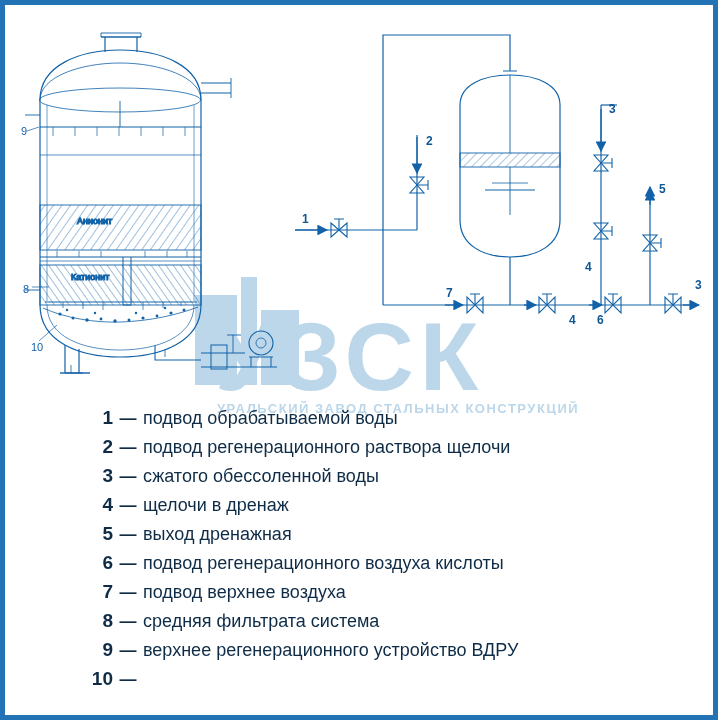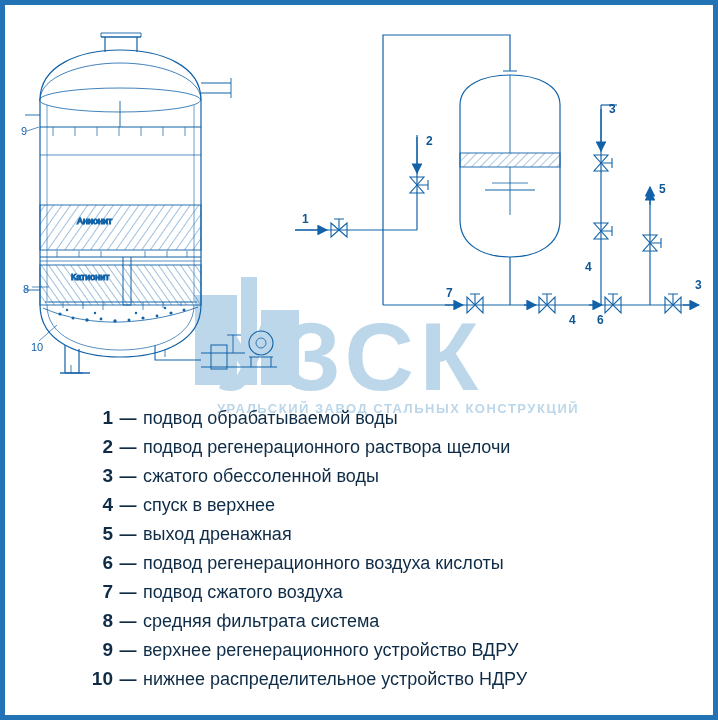--- a/index.html
+++ b/index.html
@@ -330,47 +330,46 @@
       <span class="legend-label">подвод регенерационного раствора щелочи</span>
     </div>
     <div class="legend-row">
       <span class="legend-num">3</span>
       <span class="legend-dash">—</span>
       <span class="legend-label">сжатого обессоленной воды</span>
     </div>
     <div class="legend-row">
       <span class="legend-num">4</span>
       <span class="legend-dash">—</span>
-      <span class="legend-label">спуск в верхнее</span>
+      <span class="legend-label">щелочи в дренаж</span>
     </div>
     <div class="legend-row">
       <span class="legend-num">5</span>
       <span class="legend-dash">—</span>
       <span class="legend-label">выход дренажная</span>
     </div>
     <div class="legend-row">
       <span class="legend-num">6</span>
       <span class="legend-dash">—</span>
       <span class="legend-label">подвод регенерационного воздуха кислоты</span>
     </div>
     <div class="legend-row">
       <span class="legend-num">7</span>
       <span class="legend-dash">—</span>
-      <span class="legend-label">подвод сжатого воздуха</span>
+      <span class="legend-label">подвод верхнее воздуха</span>
     </div>
     <div class="legend-row">
       <span class="legend-num">8</span>
       <span class="legend-dash">—</span>
       <span class="legend-label">средняя фильтрата система</span>
     </div>
     <div class="legend-row">
       <span class="legend-num">9</span>
       <span class="legend-dash">—</span>
       <span class="legend-label">верхнее регенерационного устройство ВДРУ</span>
     </div>
     <div class="legend-row">
       <span class="legend-num">10</span>
       <span class="legend-dash">—</span>
-      <span class="legend-label">нижнее распределительное устройство НДРУ</span>
     </div>
   </div>
 
 </div>
 
 </body></html>

